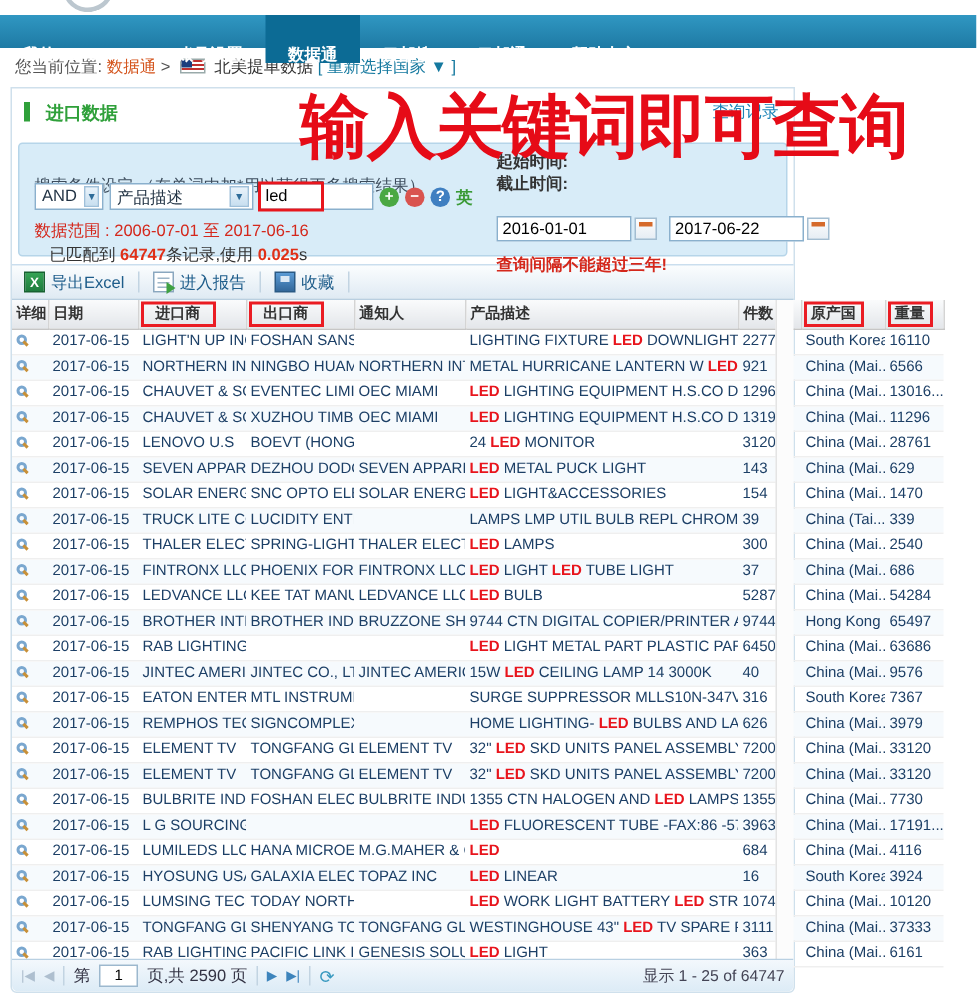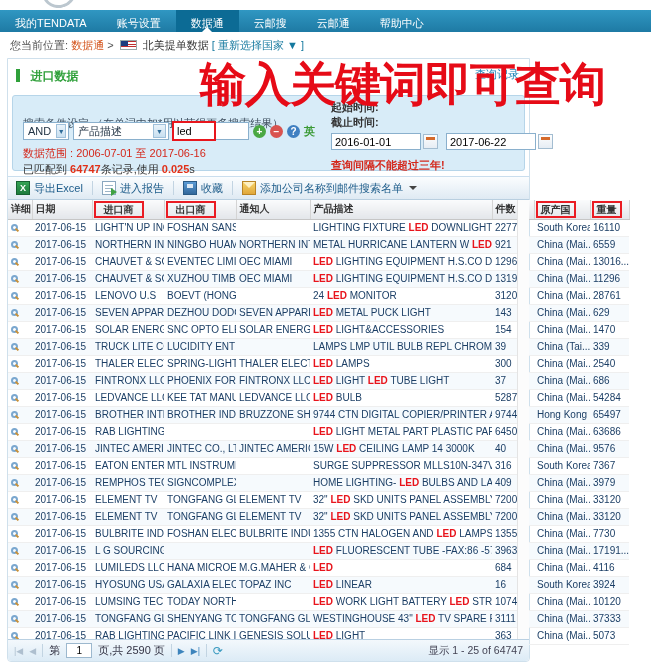--- a/index.html
+++ b/index.html
@@ -8,22 +8,22 @@
     font-family:"Liberation Sans","DejaVu Sans",sans-serif;
     background:#fff; position:relative; overflow:hidden;
   }
   
   .logo-arc { position:absolute; top:-24px; left:42px; width:34px; height:32px;
     border:3px solid #bcc7cf; border-radius:50%; border-top-color:transparent; transform:rotate(-15deg); }
 
   
   #topnav { position:absolute; top:10px; left:0; width:651px; height:22px;
     background:linear-gradient(#3097c2,#1e7aa4); display:flex; z-index:5; }
-  .tab { color:#fff; font-size:11px; font-weight:normal; line-height:22px;
-    padding:2px 15px; position:relative; white-space:nowrap; }
+  .tab { color:#fff; font-size:11px; font-weight:bold; line-height:22px;
+    padding:16px 15px; position:relative; white-space:nowrap; }
   .tab.active { background:#0c6b95; }
   .tab.active::after { content:""; position:absolute; left:50%; margin-left:-5px; bottom:0;
     border-left:5px solid transparent; border-right:5px solid transparent; border-bottom:5px solid #fff; }
 
   
   #crumb { position:absolute; top:32px; left:0; width:651px; height:26px;
     font-size:11px; line-height:26px; padding-left:10px; color:#555; background:#fff; white-space:nowrap; }
   #crumb .sec { color:#d4541c; }
   #crumb .cur { color:#333; }
   #crumb .resel { color:#15799f; }
@@ -60,26 +60,26 @@
     font-family:"Liberation Sans","DejaVu Sans",sans-serif; }
   .redbox { position:absolute; left:-1px; top:-1px; width:44px; height:20px;
     border:2px solid #e8161d; pointer-events:none; }
   .cbtn { width:13px; height:13px; border-radius:50%; color:#fff; font-size:10px; font-weight:bold;
     display:inline-flex; align-items:center; justify-content:center; line-height:13px; }
   .cbtn.add { background:#4aa843; }
   .cbtn.del { background:#d9534f; }
   .cbtn.help { background:#3f7fc1; }
   .lang { color:#3a9a35; font-weight:bold; }
   .range-line { position:absolute; left:10px; top:50px; color:#d4281c; font-weight:normal; }
-  .match-line { position:absolute; left:10px; top:66px; color:#333; }
+  .match-line { position:absolute; left:20px; top:66px; color:#333; }
   .match-line b { color:#e03018; }
 
   .right-col { position:absolute; left:318px; top:4px; }
   .dt-label { font-weight:bold; color:#333; display:inline-block; width:120px; }
-  .dt-row { display:flex; gap:8px; margin-top:3px; }
+  .dt-row { display:flex; gap:8px; margin-top:14px; }
   .dt-group { display:flex; align-items:center; }
   .dt-in { width:90px; height:17px; border:1px solid #8ab0cd; font-size:11px; padding:0 3px;
     font-family:"Liberation Sans","DejaVu Sans",sans-serif; }
   .cal { width:15px; height:15px; margin-left:2px; border:1px solid #a3bdd1;
     background:linear-gradient(#fdfdfd,#e6edf4); position:relative; display:inline-block; }
   .cal::before { content:""; position:absolute; top:2px; left:2px; right:2px; height:3px; background:#d56a2b; }
   .cb-row { display:flex; gap:60px; margin-top:8px; }
   .cb { width:11px; height:11px; border:1px solid #7da7c7; background:#fff; display:inline-block;
     color:#2a7ab8; font-size:10px; line-height:10px; text-align:center; margin-right:4px; vertical-align:-2px; }
   .cb::before { content:"\2713"; }
@@ -225,25 +225,20 @@
     <span class="tbtn">
         <span class="ticon ic-report"></span>
         <span>进入报告</span>
       </span>
     <span class="tsep"></span>
     <span class="tbtn">
         <span class="ticon ic-fav"></span>
         <span>收藏</span>
       </span>
     <span class="tsep"></span>
-    <span class="tbtn">
-        <span class="ticon ic-mail"></span>
-        <span>添加公司名称到邮件搜索名单</span>
-        <span class="caret"></span>
-      </span>
   </div>
 
   <div class="grid-wrap">
     <table>
       <colgroup>
         <col style="width:24px">
           <col style="width:60px">
           <col style="width:72px">
           <col style="width:72px">
         <col style="width:74px">
@@ -279,21 +274,21 @@
           </tr>
           <tr>
             <td><span class="rmag"></span></td>
             <td>2017-06-15</td>
             <td>NORTHERN INTE...</td>
             <td>NINGBO HUAMA...</td>
             <td>NORTHERN INTE...</td>
             <td>METAL HURRICANE LANTERN W <span class="led">LED</span> CANDLE T...</td>
             <td>921</td>
             <td>China (Mai...</td>
-            <td>6559</td>
+            <td>6566</td>
           </tr>
           <tr>
             <td><span class="rmag"></span></td>
             <td>2017-06-15</td>
             <td>CHAUVET &amp; SON...</td>
             <td>EVENTEC LIMITED</td>
             <td>OEC MIAMI</td>
             <td><span class="led">LED</span> LIGHTING EQUIPMENT H.S.CO DE:9405409...</td>
             <td>1296</td>
             <td>China (Mai...</td>
@@ -431,21 +426,21 @@
             <td>South Korea</td>
             <td>7367</td>
           </tr>
           <tr>
             <td><span class="rmag"></span></td>
             <td>2017-06-15</td>
             <td>REMPHOS TECH...</td>
             <td>SIGNCOMPLEX LTD</td>
             <td></td>
             <td>HOME LIGHTING- <span class="led">LED</span> BULBS AND LAMPS HS CO...</td>
-            <td>409</td>
+            <td>626</td>
             <td>China (Mai...</td>
             <td>3979</td>
           </tr>
           <tr>
             <td><span class="rmag"></span></td>
             <td>2017-06-15</td>
             <td>ELEMENT TV</td>
             <td>TONGFANG GLO...</td>
             <td>ELEMENT TV</td>
             <td>32" <span class="led">LED</span> SKD UNITS PANEL ASSEMBLY</td>
@@ -532,21 +527,21 @@
           </tr>
           <tr>
             <td><span class="rmag"></span></td>
             <td>2017-06-15</td>
             <td>RAB LIGHTING I...</td>
             <td>PACIFIC LINK IN...</td>
             <td>GENESIS SOLUTI...</td>
             <td><span class="led">LED</span> LIGHT</td>
             <td>363</td>
             <td>China (Mai...</td>
-            <td>5073</td>
+            <td>6161</td>
           </tr>
         </tbody>
     </table>
     <div class="gutter"></div>
   </div>
 
   <div id="pager">
     <span class="pg-ic dis">|◀</span>
     <span class="pg-ic dis">◀</span>
     <span class="pg-sep"></span>

